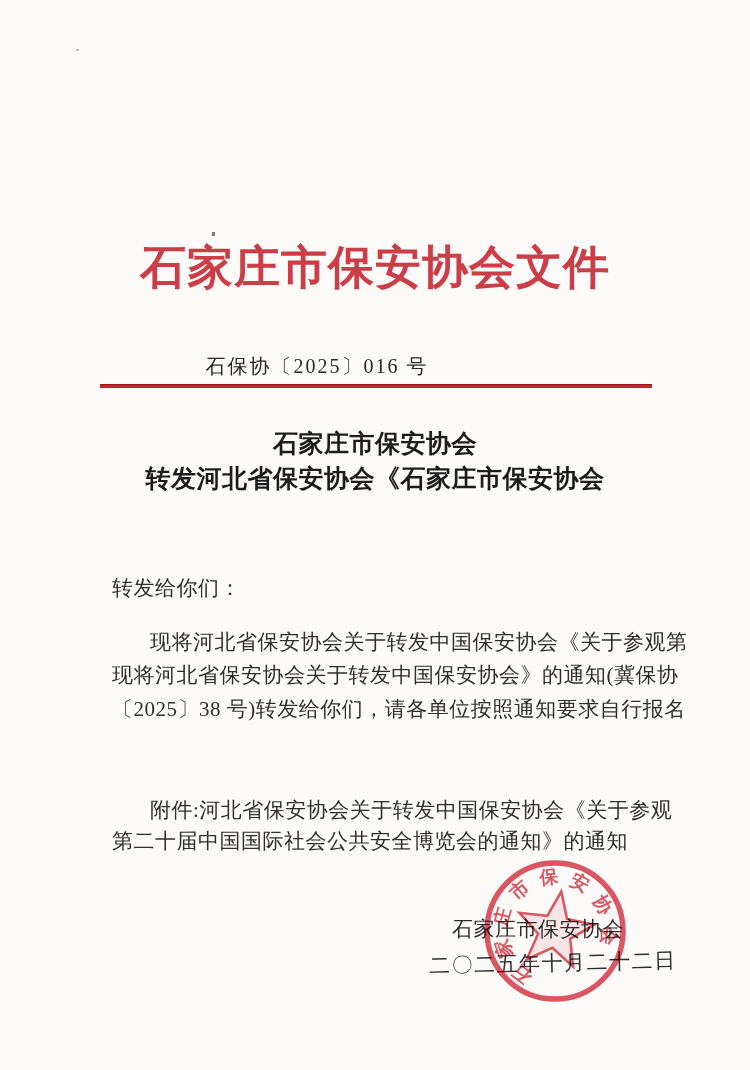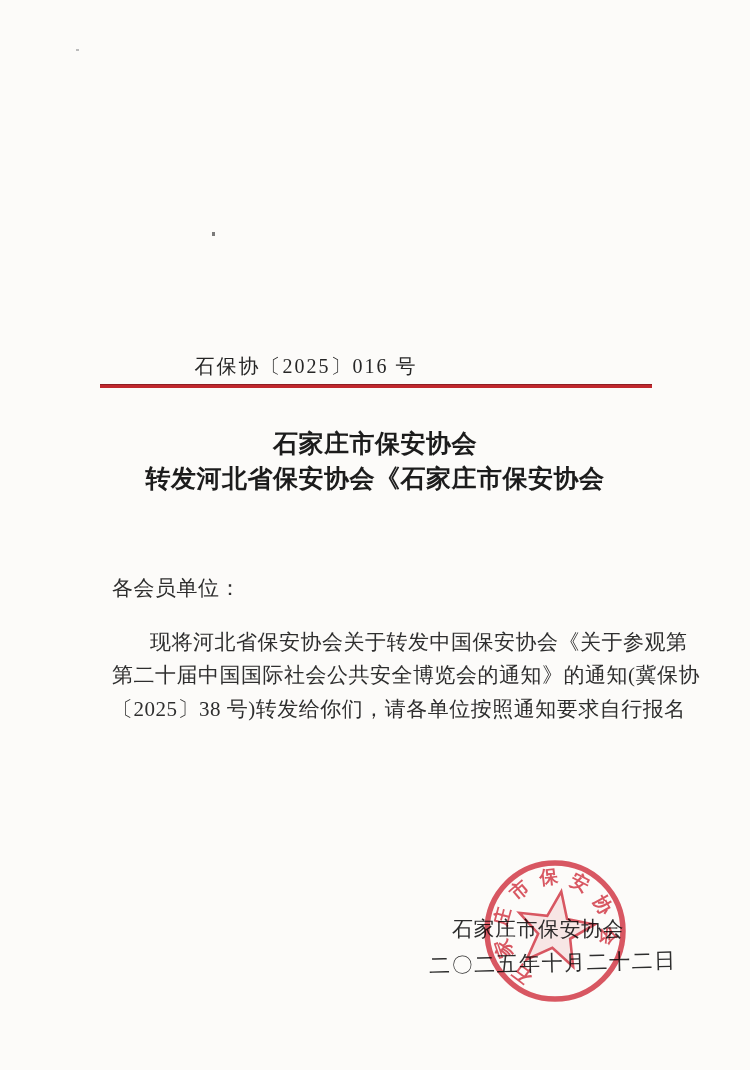--- a/index.html
+++ b/index.html
@@ -28,20 +28,21 @@
   }
   .doc-number {
     position: absolute;
     left: 0; top: 353px;
     width: 612px;
     text-align: center;
     font-size: 20px;
     letter-spacing: 2px;
     color: #262626;
     white-space: nowrap;
+    padding-left: 11px;
   }
   .red-rule {
     position: absolute;
     left: 100px; top: 384px;
     width: 552px; height: 3px;
     background: #c1282e;
     border-top: 1px solid #8f1d22;
   }
 
   
@@ -126,37 +127,42 @@
   }
 </style>
 </head>
 <body>
 
 <div class="page">
 
   <div class="speck-1"></div>
   <div class="speck-2"></div>
 
+  <div class="org-title">石家庄市保安协会文件</div>
 
   <div class="doc-number">石保协〔2025〕016 号</div>
 
   <div class="red-rule"></div>
 
   <div class="doc-title">
     <div class="t-line">石家庄市保安协会</div>
     <div class="t-line">转发河北省保安协会《石家庄市保安协会</div>
   </div>
 
   <div class="body-block">
-    <div class="line">各会员单位：</div>
+    <div class="line">转发给你们：</div>
     <div class="line indent">现将河北省保安协会关于转发中国保安协会《关于参观第</div>
-    <div class="line">第二十届中国国际社会公共安全博览会的通知》的通知(冀保协</div>
+    <div class="line">现将河北省保安协会关于转发中国保安协会》的通知(冀保协</div>
     <div class="line">〔2025〕38 号)转发给你们，请各单位按照通知要求自行报名</div>
   </div>
 
+  <div class="attachment-block">
+    <div class="line indent">附件:河北省保安协会关于转发中国保安协会《关于参观</div>
+    <div class="line">第二十届中国国际社会公共安全博览会的通知》的通知</div>
+  </div>
 
   <div class="sig-org">石家庄市保安协会</div>
   <div class="sig-date">二〇二五年十月二十二日</div>
 
   <svg class="seal" viewBox="-80 -80 160 160" xmlns="http://www.w3.org/2000/svg">
     <circle cx="0" cy="0" r="68" fill="none" stroke="#d6414e" stroke-width="5.5"></circle>
     <path d="M0,-40 L10,-13.8 L38,-12.4 L16.2,5.3 L23.5,32.4 L0,17 L-23.5,32.4 L-16.2,5.3 L-38,-12.4 L-10,-13.8 Z" fill="rgba(214,65,78,0.12)" stroke="#d6414e" stroke-width="2.6" transform="rotate(9)"></path>
     <path id="sealArc" d="M -21.0 43.1 A 48 48 0 1 1 46.1 13.2" fill="none" stroke="none"></path>
     <text font-size="18.5">
       <textPath href="#sealArc" startOffset="0" textLength="218" lengthAdjust="spacing">石家庄市保安协会</textPath>

